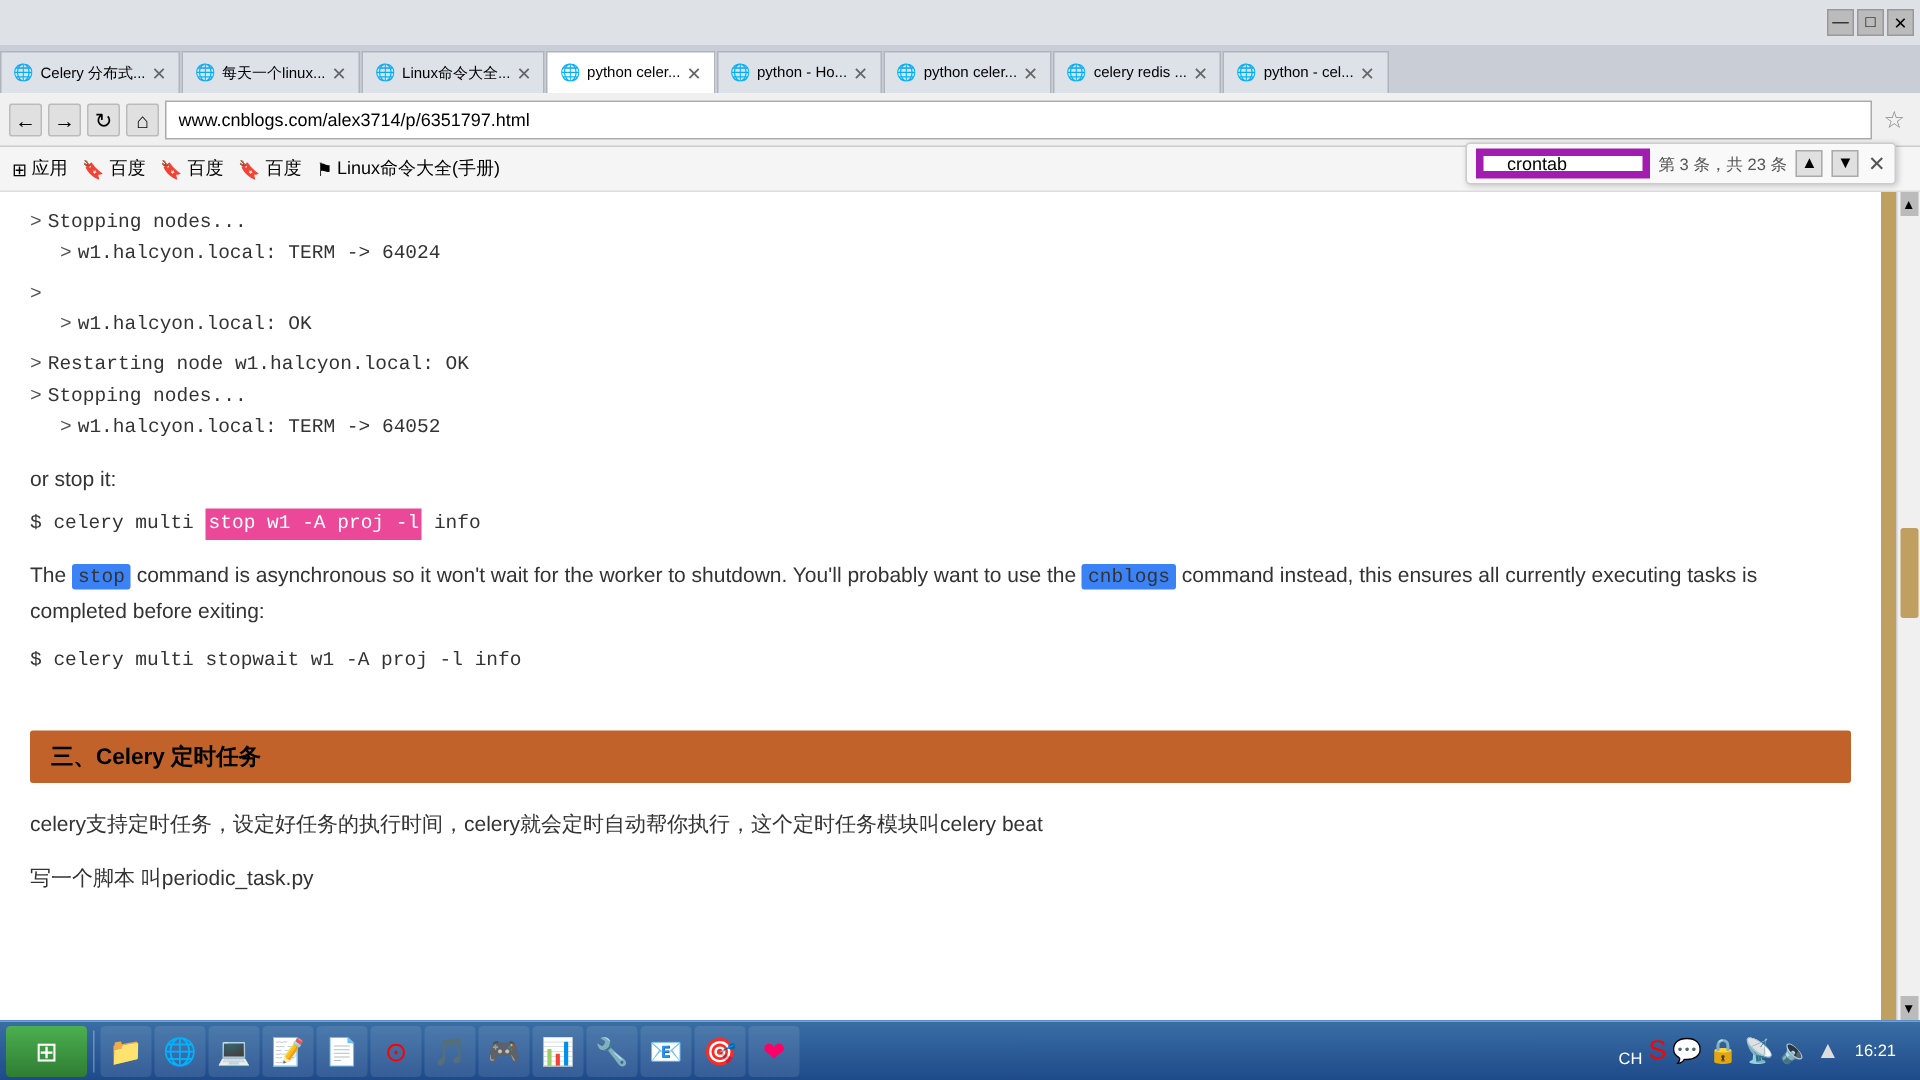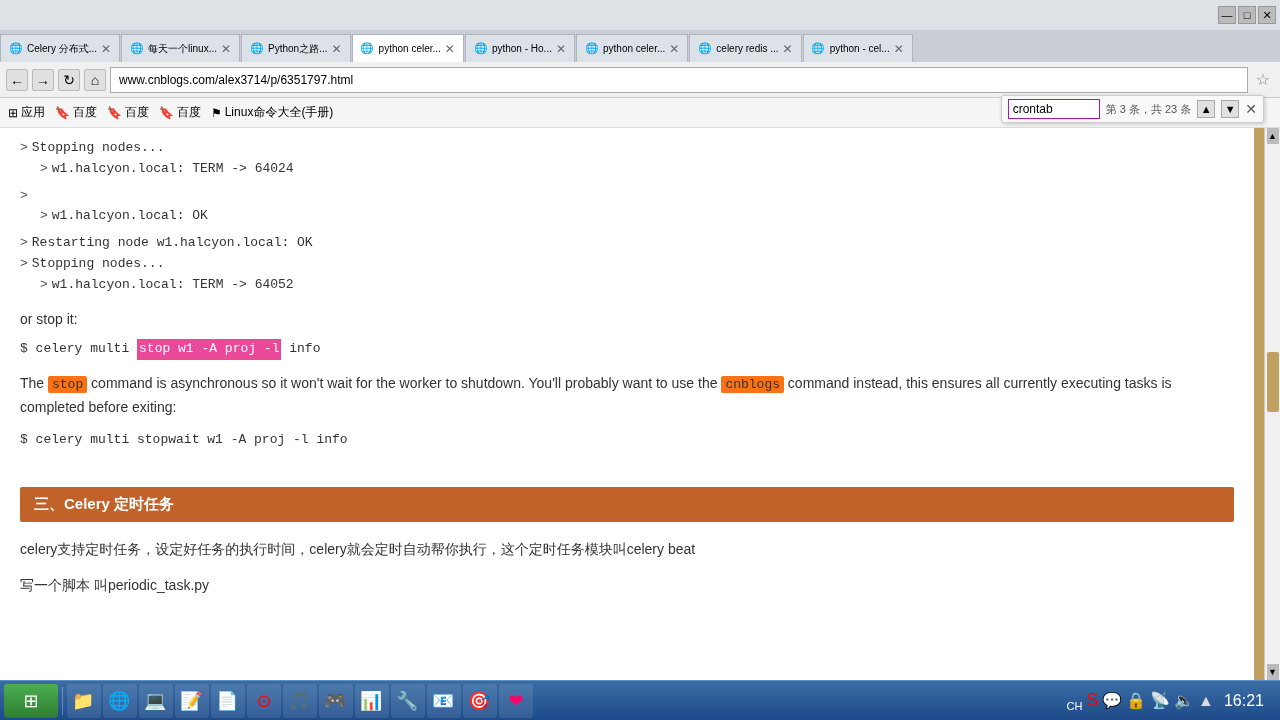--- a/index.html
+++ b/index.html
@@ -29,47 +29,47 @@
     .toolbar-item { display: flex; align-items: center; gap: 3px; cursor: pointer; }
     .content-area { flex: 1; overflow: hidden; padding: 10px 20px; background: #fff; }
 
     
     .scrollbar { width: 16px; background: #f0f0f0; border-left: 1px solid #ccc; display: flex; flex-direction: column; align-items: center; }
     .scrollbar-track { flex: 1; position: relative; width: 100%; }
     .scrollbar-thumb { position: absolute; top: 40%; width: 12px; height: 60px; background: #c0a060; left: 2px; border-radius: 2px; }
 
     
     .find-bar { display: flex; align-items: center; background: #f9f9f9; border: 1px solid #ccc; border-radius: 3px; position: absolute; top: 95px; right: 16px; height: 28px; padding: 0 6px; gap: 6px; font-size: 12px; box-shadow: 1px 1px 4px rgba(0,0,0,0.2); z-index: 100; }
-    .find-input { height: 20px; border: 1px solid #a21caf; padding: 0 4px; font-size: 12px; width: 92px; }
+    .find-input { height: 20px; border: 5px solid #a21caf; padding: 0 16px; font-size: 12px; width: 116px; }
     .find-count { font-size: 11px; color: #555; white-space: nowrap; }
     .find-btn { width: 18px; height: 18px; background: #e0e0e0; border: 1px solid #aaa; cursor: pointer; display: flex; align-items: center; justify-content: center; font-size: 11px; }
     .find-close { cursor: pointer; font-size: 14px; color: #555; }
 
     
     .code-block { font-family: 'Courier New', monospace; font-size: 13px; line-height: 1.6; color: #333; }
     .code-line { display: flex; align-items: center; }
     .code-indent { margin-left: 20px; }
     .arrow { color: #555; margin-right: 4px; }
     .highlight { background: #ec4899; color: #fff; padding: 0 2px; }
 
     
     .text-content { font-size: 14px; line-height: 1.7; color: #333; margin: 0 0; }
-    .text-content code, .inline-code { font-family: 'Courier New', monospace; background: #f97316; padding: 1px 4px; border-radius: 2px; font-size: 13px; }
-
-    .section-header { background: #c0622a; color: #ffffff; padding: 8px 14px; font-size: 15px; font-weight: bold; border-radius: 2px; margin: 16px 0 8px 0; }
+    .text-content code, .inline-code { font-family: 'Courier New', monospace; background: #3b82f6; padding: 1px 4px; border-radius: 2px; font-size: 13px; }
+
+    .section-header { background: #c0622a; color: #000000; padding: 8px 14px; font-size: 15px; font-weight: bold; border-radius: 2px; margin: 16px 0 8px 0; }
 
     
     .taskbar { position: fixed; bottom: 0; left: 0; width: 1280px; height: 40px; background: linear-gradient(to bottom, #3a6ea5, #1e4a8a); display: flex; align-items: center; padding: 0 4px; gap: 2px; border-top: 1px solid #5a8ec5; }
     .start-btn { width: 54px; height: 34px; background: linear-gradient(to bottom, #4caf50, #2e7d32); border-radius: 3px; display: flex; align-items: center; justify-content: center; color: white; font-size: 18px; cursor: pointer; }
     .taskbar-icon { width: 34px; height: 34px; background: rgba(255,255,255,0.1); border-radius: 3px; display: flex; align-items: center; justify-content: center; cursor: pointer; font-size: 18px; }
     .taskbar-divider { width: 1px; height: 28px; background: rgba(255,255,255,0.3); margin: 0 2px; }
     .taskbar-spacer { flex: 1; }
     .taskbar-sys { display: flex; align-items: center; gap: 4px; padding: 0 6px; }
     .sys-icon { font-size: 16px; color: #ddd; cursor: pointer; }
-    .clock { color: white; font-size: 16px; text-align: center; padding: 0 6px; }
+    .clock { color: white; font-size: 11px; text-align: center; padding: 0 6px; }
 
     .right-sidebar { width: 10px; background: #c0a060; }
 
     .page-body { display: flex; height: calc(720px - 30px - 32px - 36px - 30px - 40px); }
   </style>
 </head>
 <body>
 
 <div class="title-bar">
   <div class="title-bar-controls">
@@ -85,21 +85,21 @@
     <span class="tab-title">Celery 分布式...</span>
     <span class="tab-close">✕</span>
   </div>
   <div class="tab">
     <span class="tab-favicon">🌐</span>
     <span class="tab-title">每天一个linux...</span>
     <span class="tab-close">✕</span>
   </div>
   <div class="tab">
     <span class="tab-favicon">🌐</span>
-    <span class="tab-title">Python之路...</span>
+    <span class="tab-title">Linux命令大全...</span>
     <span class="tab-close">✕</span>
   </div>
   <div class="tab active">
     <span class="tab-favicon">🌐</span>
     <span class="tab-title">python celer...</span>
     <span class="tab-close">✕</span>
   </div>
   <div class="tab">
     <span class="tab-favicon">🌐</span>
     <span class="tab-title">python - Ho...</span>

